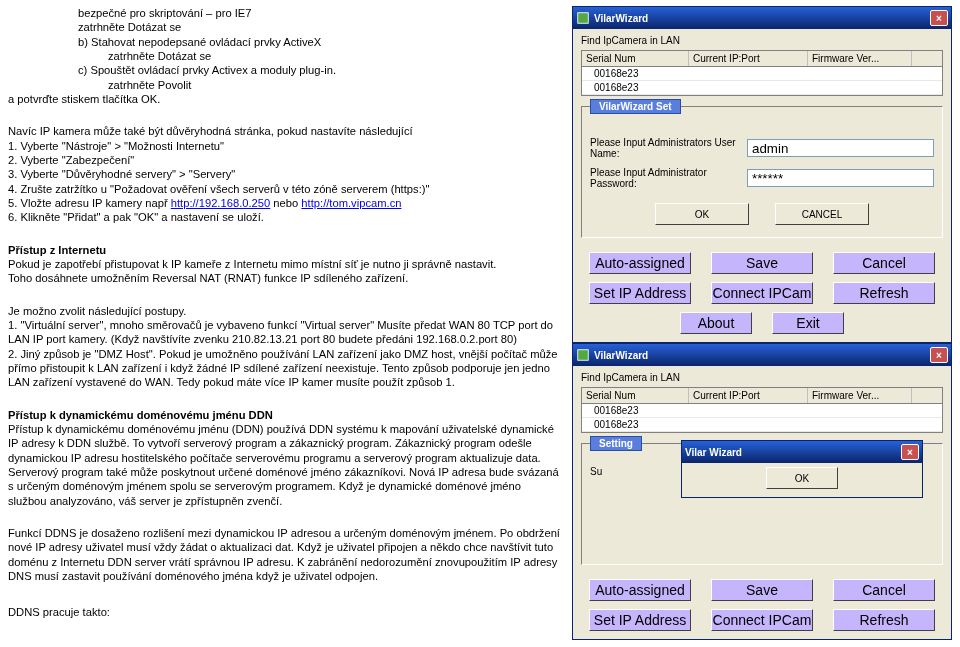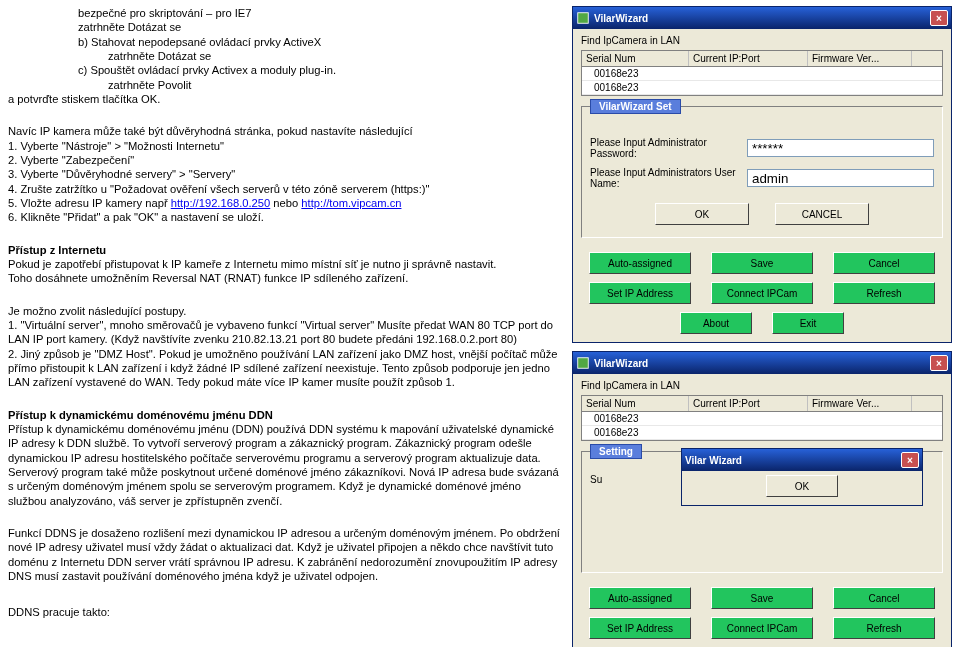--- a/index.html
+++ b/index.html
@@ -1,18 +1,18 @@
 <!DOCTYPE html>
 <html><head>
 <meta charset="utf-8">
 <style>
   body{margin:0;font-family:Arial,Helvetica,sans-serif;font-size:11.2px;color:#000;background:#fff;width:960px;height:647px;overflow:hidden}
   .page{display:flex;gap:10px;padding:6px 8px}
   .left{width:555px;line-height:1.28}
-  .right{width:380px;display:flex;flex-direction:column;gap:8px}
+  .right{width:380px;display:flex;flex-direction:column;gap:0}
   .indent1{margin-left:70px}
   .indent2{margin-left:100px}
   .noindent{margin-left:0}
   .bold{font-weight:bold}
   a.link{color:#0000EE;text-decoration:underline}
   .para{margin-top:18px}
   
   .win{border:1px solid #0A246A;background:#ECE9D8;font-size:10px}
   .titlebar{background:linear-gradient(#2761D8,#0A246A);color:#fff;display:flex;align-items:center;padding:2px 3px;height:18px}
   .titlebar .ticon{width:14px;height:14px;margin-right:4px;display:flex;align-items:center;justify-content:center}
@@ -29,21 +29,21 @@
   .fieldset{border:1px solid #fff;border-top:1px solid #808080;border-left:1px solid #808080;position:relative;margin-top:10px;padding:22px 8px 12px 8px}
   .fieldset .legend{position:absolute;top:-8px;left:8px;background:#5A7EDC;color:#fff;font-weight:bold;padding:1px 8px;border:1px solid #2a4ba8}
   .row{display:flex;align-items:center;margin-top:8px;gap:6px}
   .row .lbl{width:196px}
   .txtin{border:1px solid #7F9DB9;background:#fff;height:16px;padding:0 4px;flex:0 0 70px}
   .btnrow{display:flex;gap:26px;margin-top:14px;justify-content:center}
   .btn{min-width:92px;height:20px;background:#ECE9D8;border:1px solid #404040;border-top-color:#fff;border-left-color:#fff;display:flex;align-items:center;justify-content:center;font-size:10px}
   .smallwin{position:absolute;border:1px solid #0A246A;background:#ECE9D8;width:240px}
   .panel2-wrap{position:relative}
   .bigbtnrow{display:flex;gap:20px;justify-content:center;margin-top:8px}
-  .bigbtn{min-width:100px;height:20px;background:#22c55e;border:1px solid #404040;border-top-color:#fff;border-left-color:#fff;display:flex;align-items:center;justify-content:center;font-size:10px}
+  .bigbtn{min-width:100px;height:20px;background:#c4b5fd;border:1px solid #404040;border-top-color:#fff;border-left-color:#fff;display:flex;align-items:center;justify-content:center;font-size:14px}
   .smallwin .content{display:flex;align-items:center;gap:8px;padding:10px 8px}
   .smallwin .infoicon{width:24px;height:24px}
   .okrow{display:flex;justify-content:center;padding:4px 0 8px 0}
   svg{display:block}
 </style>
 </head>
 <body>
 
 <div class="page">
 
@@ -112,26 +112,26 @@
               <div class="td c1">00168e23</div>
               <div class="td c2"></div>
               <div class="td c3"></div>
             </div>
           </div>
         </div>
 
         <div class="fieldset">
           <div class="legend">VilarWizard Set</div>
           <div class="row">
+            <div class="lbl">Please Input Administrators User Name:</div>
+            <input class="txtin" value="admin" style="">
+          </div>
+          <div class="row">
             <div class="lbl">Please Input Administrator Password:</div>
             <input class="txtin" type="text" value="******" style="">
-          </div>
-          <div class="row">
-            <div class="lbl">Please Input Administrators User Name:</div>
-            <input class="txtin" value="admin" style="">
           </div>
           <div class="btnrow">
             <div class="btn">OK</div>
             <div class="btn">CANCEL</div>
           </div>
         </div>
 
         <div class="bigbtnrow" style="margin-top:14px">
           <div class="bigbtn">Auto-assigned</div>
           <div class="bigbtn">Save</div>

